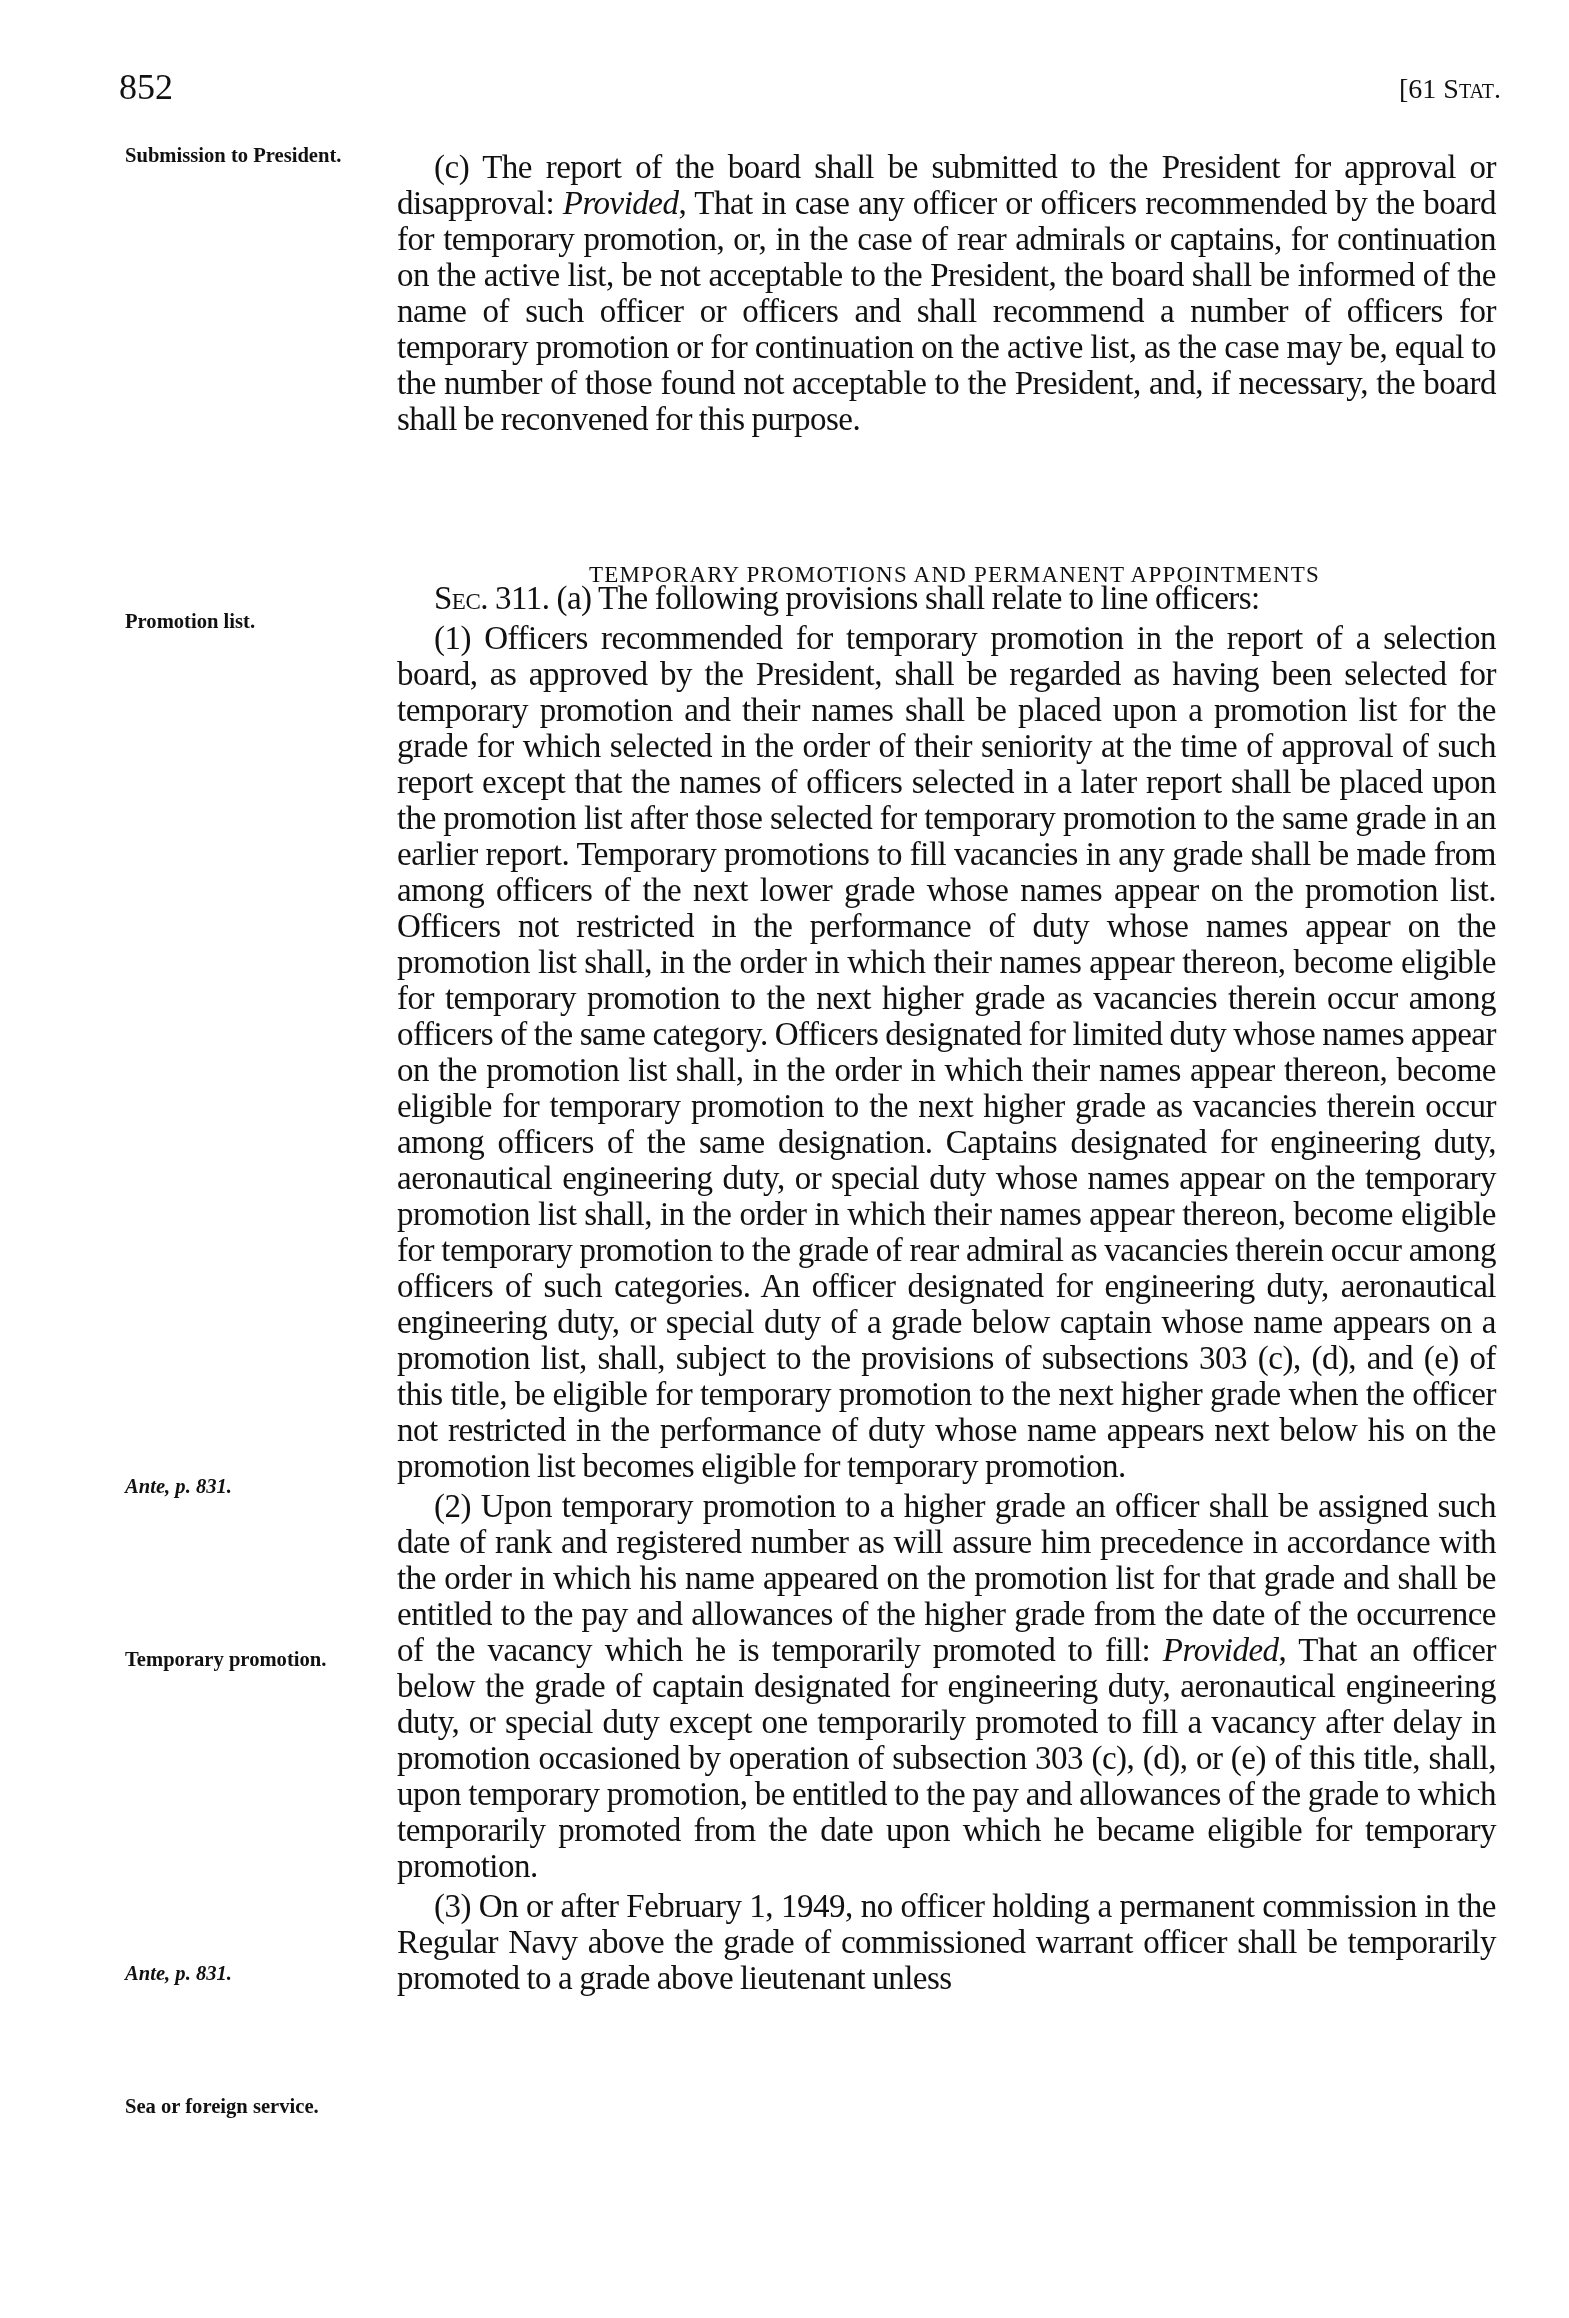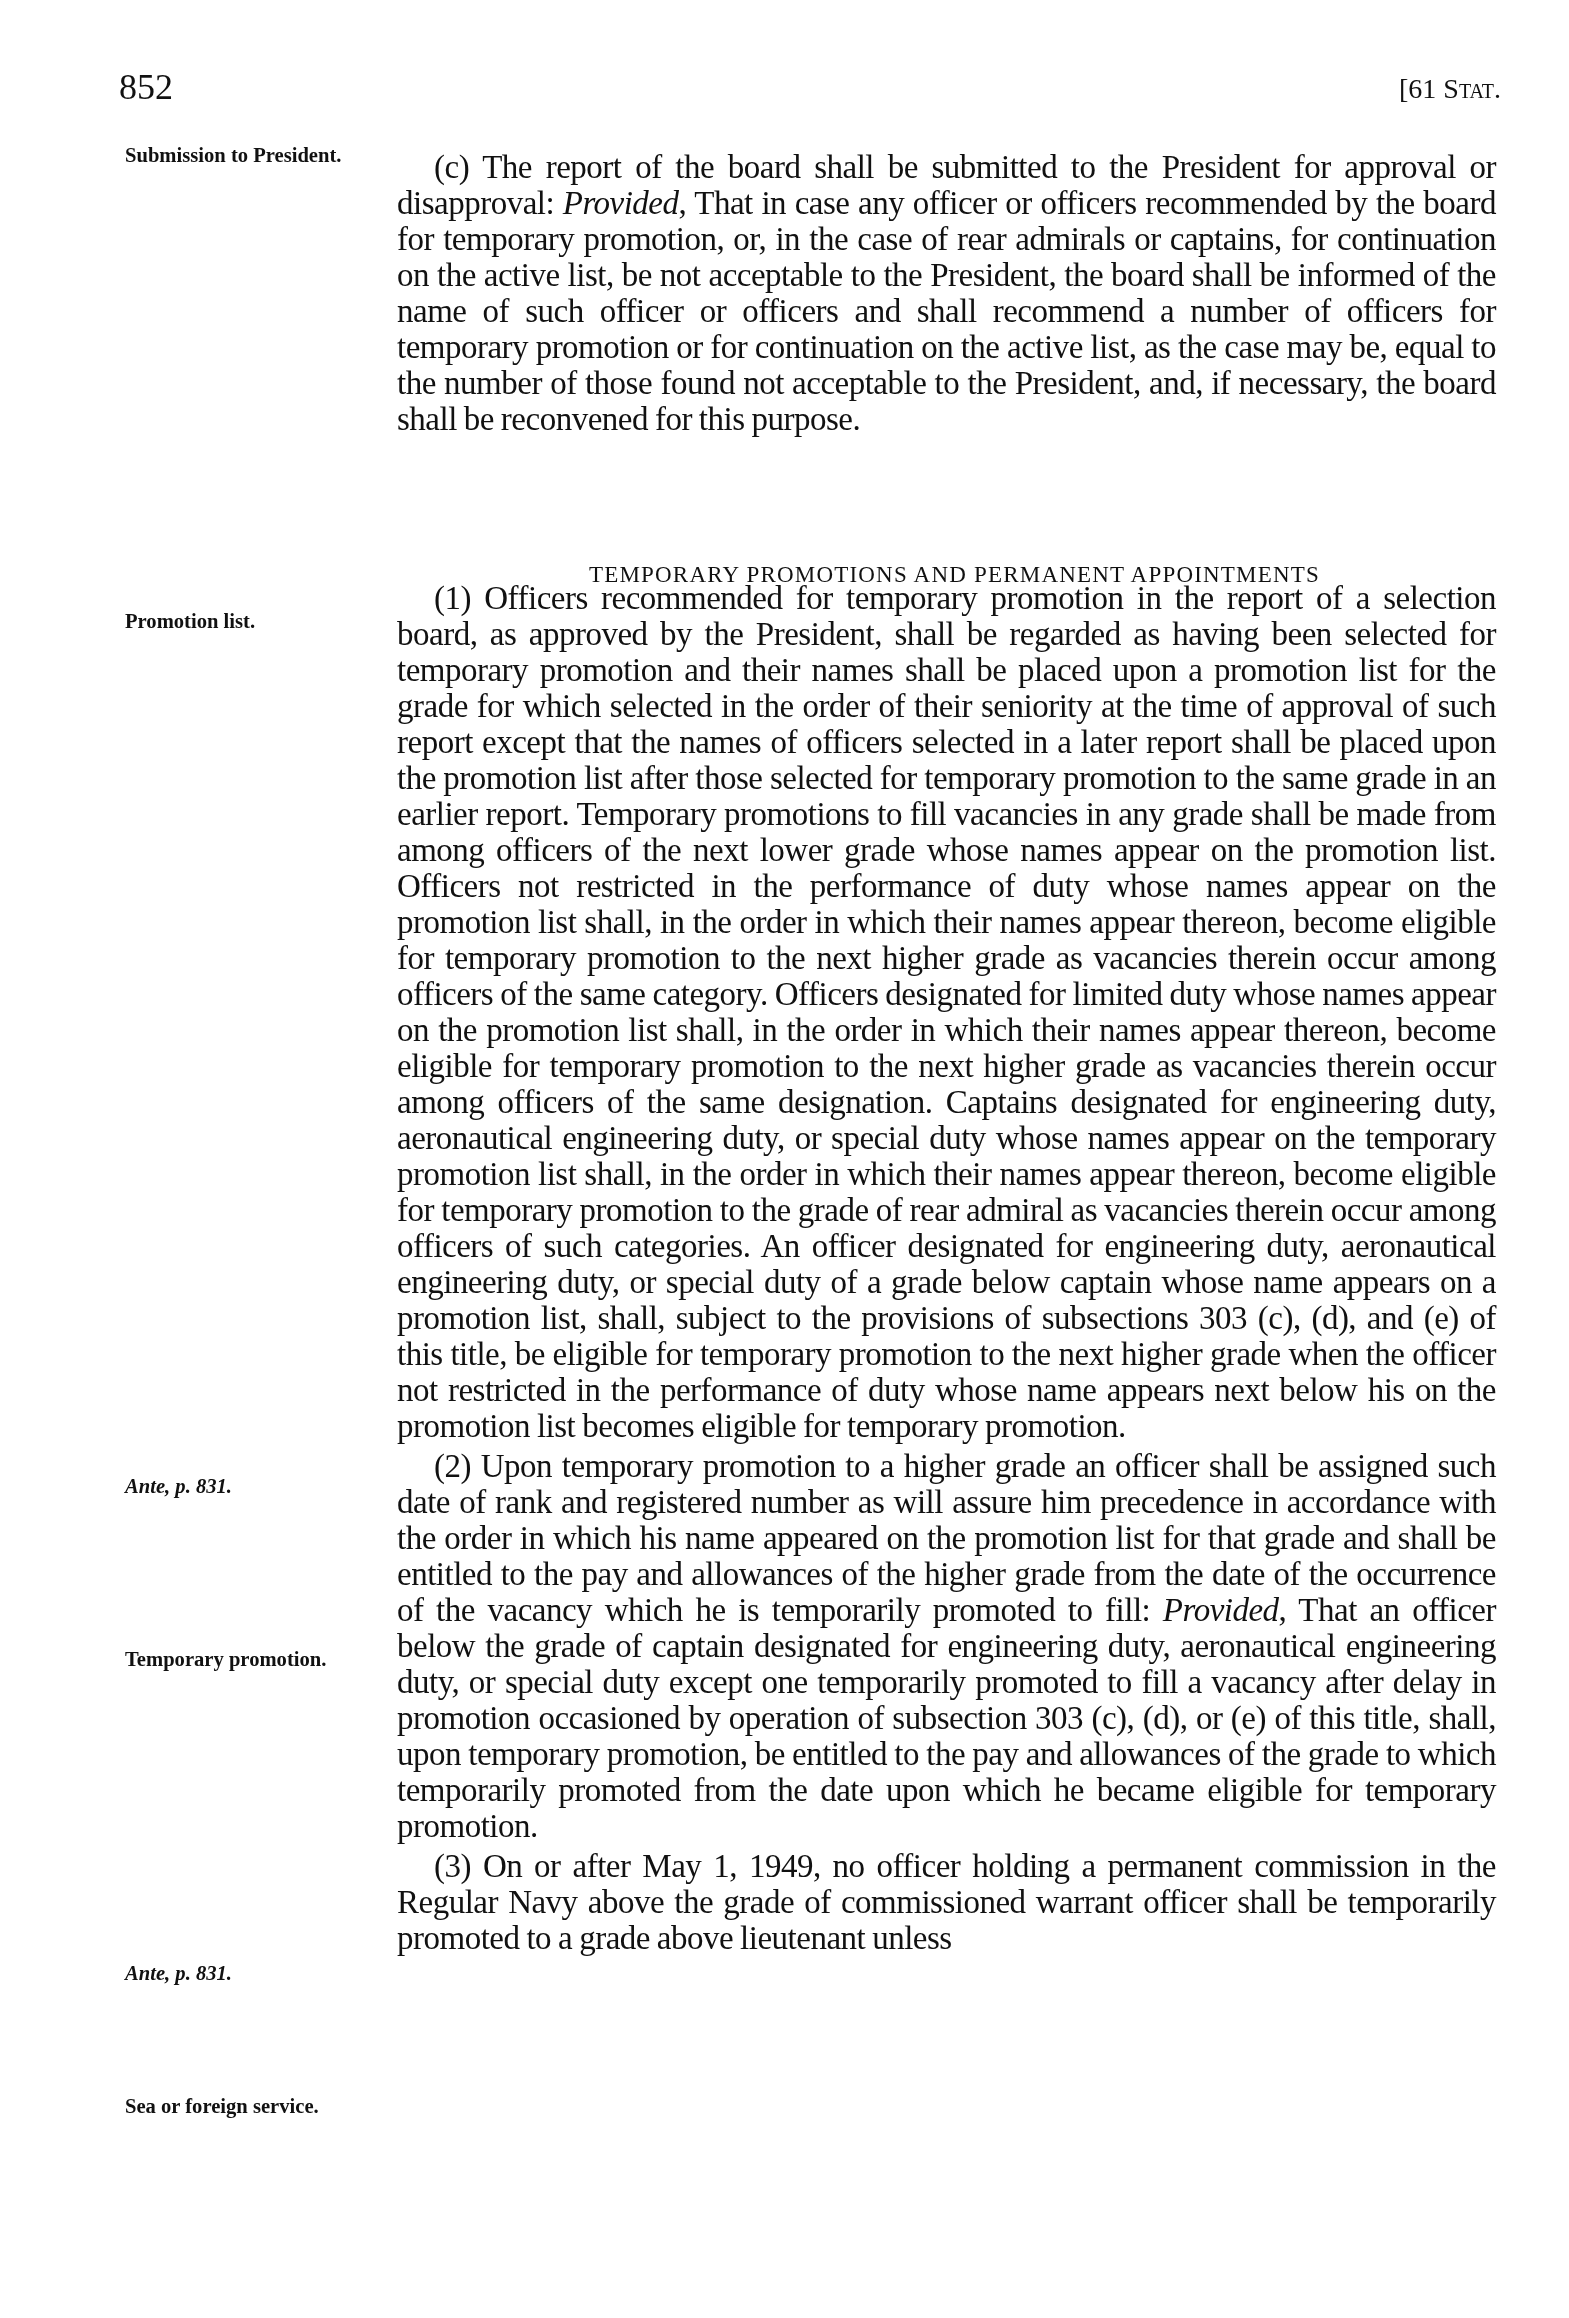--- a/index.html
+++ b/index.html
@@ -71,17 +71,18 @@
 <div class="margin-note ital" style="top:1963px;">Ante, p. 831.</div>
 <div class="margin-note" style="top:2096px;">Sea or foreign service.</div>
 
 <div class="body-col" style="top:145px;">
   <p class="para"><span>(c) The report of the board shall be submitted to the President for approval or disapproval: </span><i>Provided</i><span>, That in case any officer or officers recommended by the board for temporary promotion, or, in the case of rear admirals or captains, for continuation on the active list, be not acceptable to the President, the board shall be informed of the name of such officer or officers and shall recommend a number of officers for temporary promotion or for continuation on the active list, as the case may be, equal to the number of those found not acceptable to the President, and, if necessary, the board shall be reconvened for this purpose.</span></p>
 </div>
 
 <div class="section-heading" style="top:533px;margin-top:29px;">TEMPORARY PROMOTIONS AND PERMANENT APPOINTMENTS</div>
 
 <div class="body-col" style="top:576px;">
+  <p class="para"><span class="sec-lead">Sec.</span><span> 311. (a) The following provisions shall relate to line officers:</span></p>
   <p class="para">(1) Officers recommended for temporary promotion in the report of a selection board, as approved by the President, shall be regarded as having been selected for temporary promotion and their names shall be placed upon a promotion list for the grade for which selected in the order of their seniority at the time of approval of such report except that the names of officers selected in a later report shall be placed upon the promotion list after those selected for temporary promotion to the same grade in an earlier report. Temporary promotions to fill vacancies in any grade shall be made from among officers of the next lower grade whose names appear on the promotion list. Officers not restricted in the performance of duty whose names appear on the promotion list shall, in the order in which their names appear thereon, become eligible for temporary promotion to the next higher grade as vacancies therein occur among officers of the same category. Officers designated for limited duty whose names appear on the promotion list shall, in the order in which their names appear thereon, become eligible for temporary promotion to the next higher grade as vacancies therein occur among officers of the same designation. Captains designated for engineering duty, aeronautical engineering duty, or special duty whose names appear on the temporary promotion list shall, in the order in which their names appear thereon, become eligible for temporary promotion to the grade of rear admiral as vacancies therein occur among officers of such categories. An officer designated for engineering duty, aeronautical engineering duty, or special duty of a grade below captain whose name appears on a promotion list, shall, subject to the provisions of subsections 303 (c), (d), and (e) of this title, be eligible for temporary promotion to the next higher grade when the officer not restricted in the performance of duty whose name appears next below his on the promotion list becomes eligible for temporary promotion.</p>
   <p class="para"><span>(2) Upon temporary promotion to a higher grade an officer shall be assigned such date of rank and registered number as will assure him precedence in accordance with the order in which his name appeared on the promotion list for that grade and shall be entitled to the pay and allowances of the higher grade from the date of the occurrence of the vacancy which he is temporarily promoted to fill: </span><i>Provided</i><span>, That an officer below the grade of captain designated for engineering duty, aeronautical engineering duty, or special duty except one temporarily promoted to fill a vacancy after delay in promotion occasioned by operation of subsection 303 (c), (d), or (e) of this title, shall, upon temporary promotion, be entitled to the pay and allowances of the grade to which temporarily promoted from the date upon which he became eligible for temporary promotion.</span></p>
-  <p class="para">(3) On or after May 1, 1949, no officer holding a permanent commission in the Regular Navy above the grade of commissioned warrant officer shall be temporarily promoted to a grade above lieutenant unless</p>
+  <p class="para">(3) On or after February 1, 1949, no officer holding a permanent commission in the Regular Navy above the grade of commissioned warrant officer shall be temporarily promoted to a grade above lieutenant unless</p>
 </div>
 
 
 </body></html>

